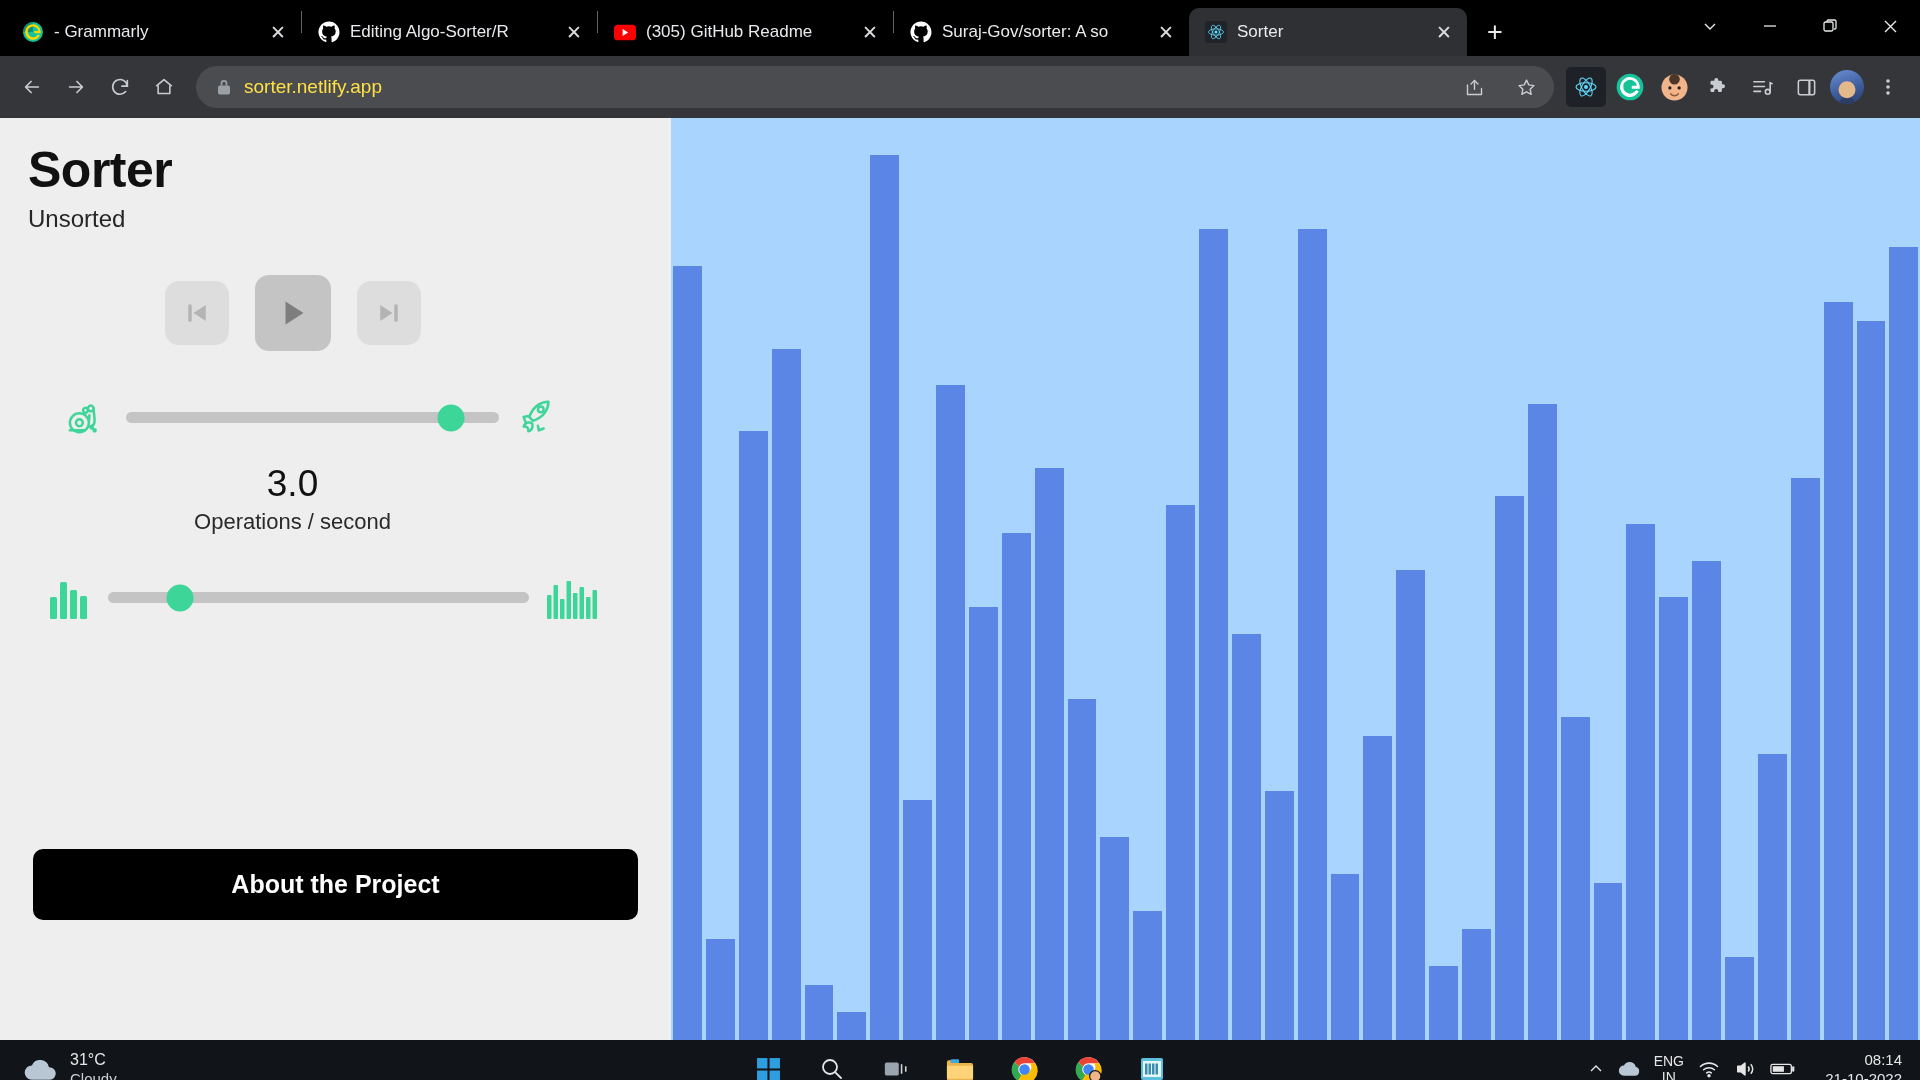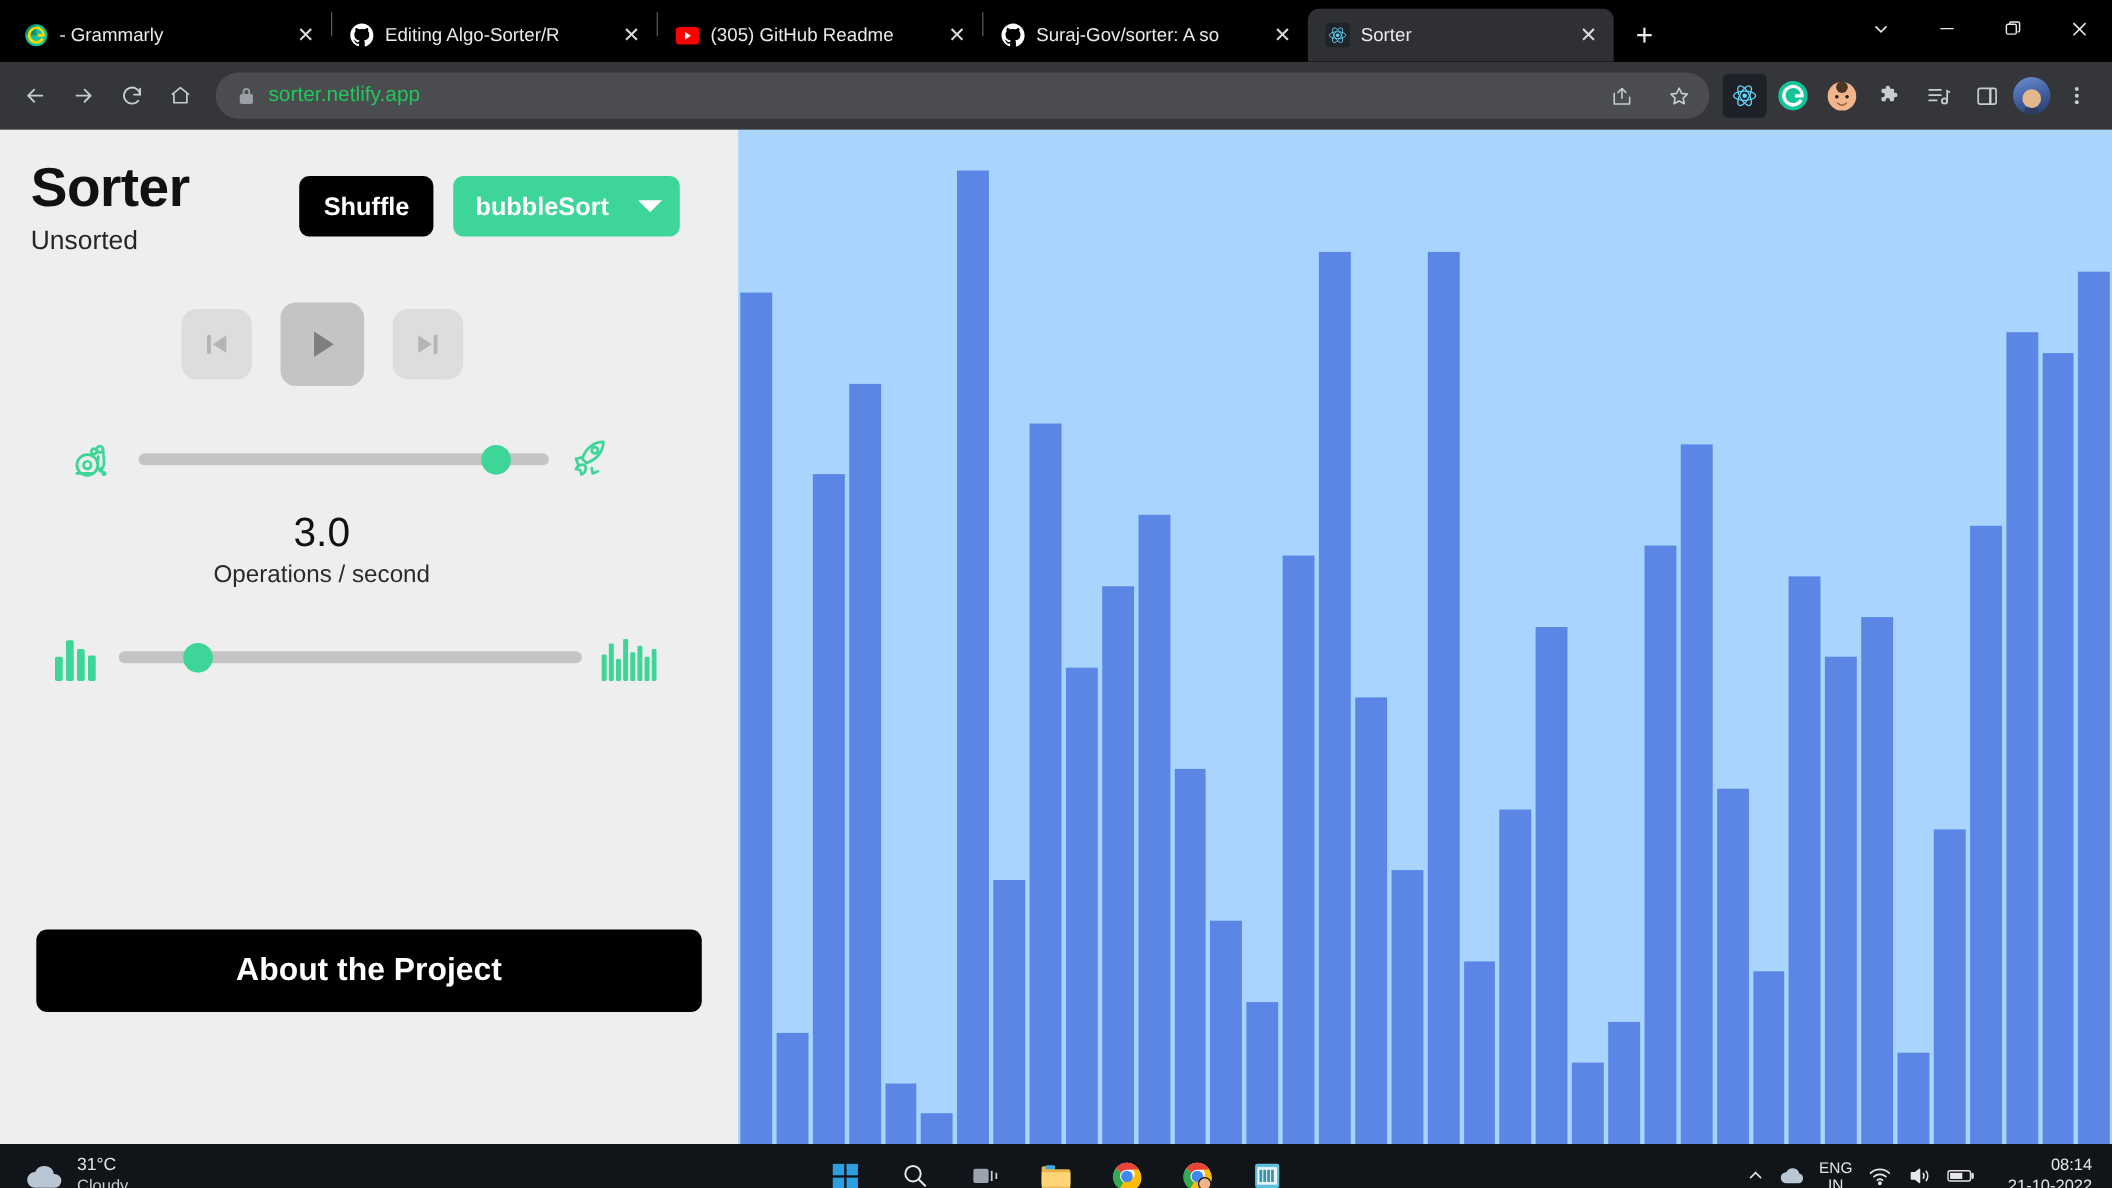--- a/index.html
+++ b/index.html
@@ -106,21 +106,21 @@
     background: #4b4c4f;
     border-radius: 22px;
     display: flex;
     align-items: center;
     padding: 0 8px 0 20px;
     margin: 0 8px;
     gap: 12px;
   }
   .omnibox .urltext {
     flex: 1 1 auto;
-    color: #22c55e;
+    color: #fde047;
     font-size: 19px;
   }
   .avatarimg {
     width: 34px; height: 34px;
     border-radius: 50%;
     background: linear-gradient(160deg,#6b8fd6 0%,#3f5e9e 55%,#273b66 100%);
     position: relative;
     overflow: hidden;
     flex: 0 0 34px;
   }
@@ -260,21 +260,21 @@
   .aboutbtn {
     position: absolute;
     left: 33px;
     bottom: 120px;
     width: 605px;
     background: #000;
     color: #fff;
     border: none;
     border-radius: 10px;
     padding: 21px 0;
-    font-size: 29px;
+    font-size: 25px;
     font-weight: 700;
     cursor: pointer;
   }
 
   
   .chartarea {
     flex: 1 1 auto;
     background: #a9d4fd;
     position: relative;
     display: flex;
@@ -546,27 +546,20 @@
   </div>
 
   <div class="viewport">
 
     <div class="sidebar">
 
       <div class="sbhead">
         <div class="titles">
           <div class="apptitle">Sorter</div>
           <div class="appstatus">Unsorted</div>
-        </div>
-        <div class="headbtns">
-          <button class="shufflebtn">Shuffle</button>
-          <div class="algoselect">
-            <span>bubbleSort</span>
-            <span class="caret"></span>
-          </div>
         </div>
       </div>
 
       <div class="transport">
         <button class="tbtn small">
           <svg width="30" height="30" viewBox="0 0 24 24" fill="#b4b4b4">
             <rect x="5" y="5" width="2.8" height="14" rx="1.2"></rect>
               <path d="M19 5.6v12.8L9.2 12z"></path>
           </svg>
         </button>

